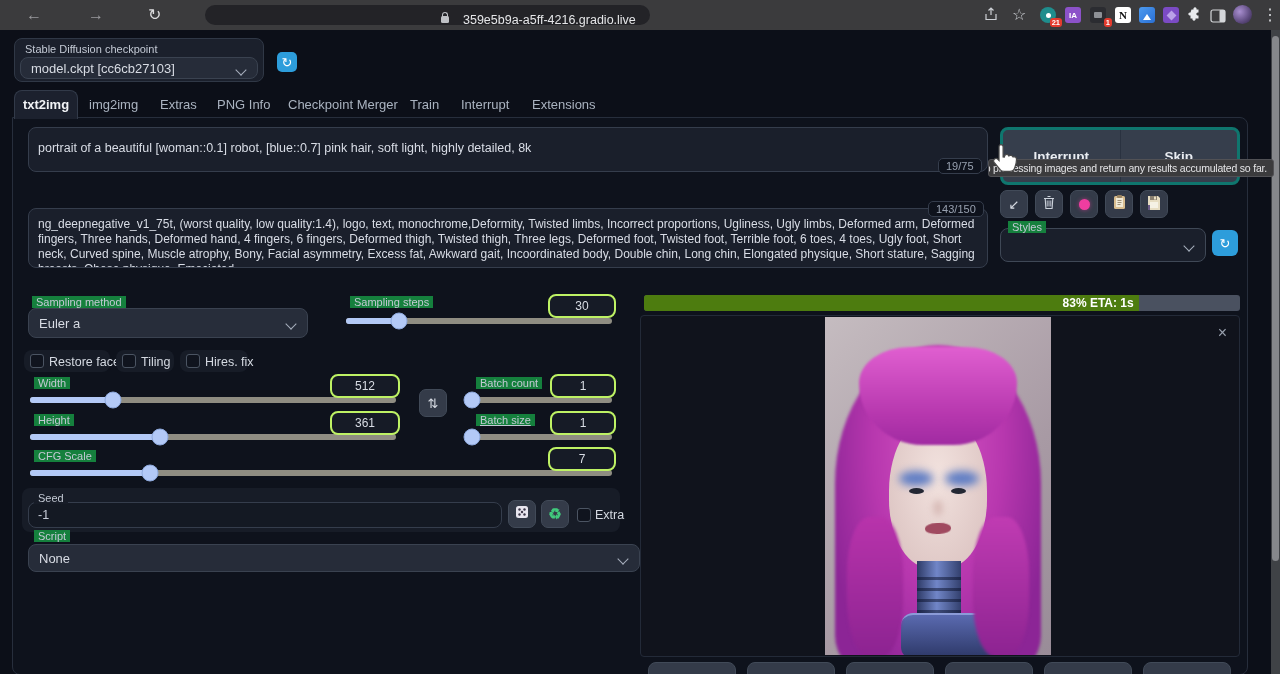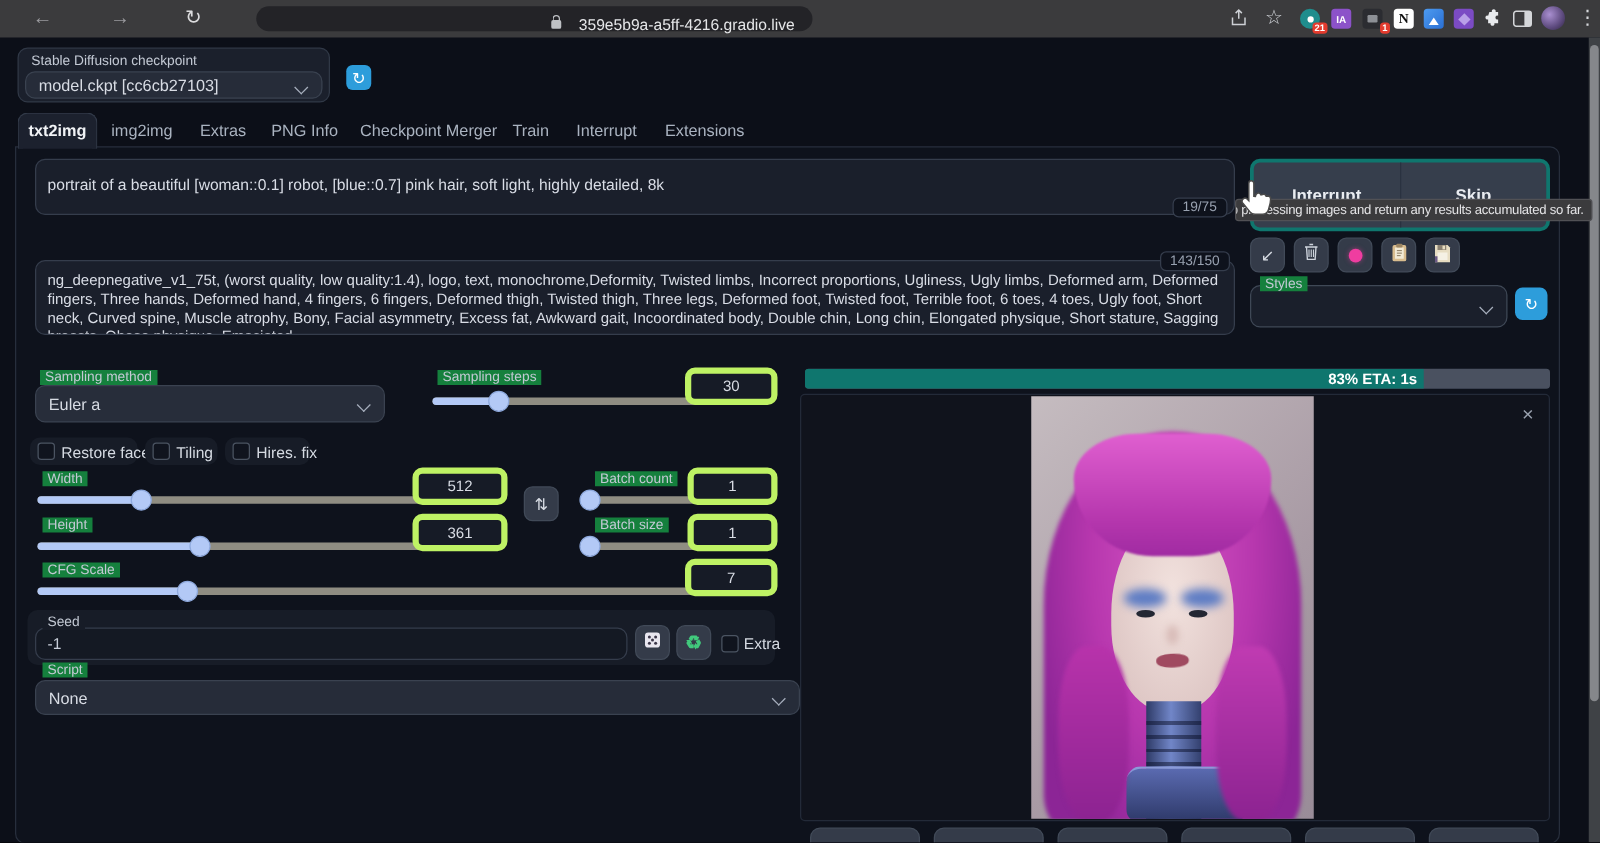--- a/index.html
+++ b/index.html
@@ -18,21 +18,21 @@
     display:flex;align-items:center;justify-content:center;color:#fff;}
   .badge{position:absolute;right:-6px;bottom:-4px;background:#e33b2e;color:#fff;font-size:7.5px;
     border-radius:3px;padding:0 2px;line-height:9px;font-weight:bold;}
   
   .panel{position:absolute;background:#0e121c;border:1px solid #272e3c;border-radius:8px;}
   .blocklbl{position:absolute;font-size:11px;color:#c3c9d4;background:#15803d;padding:0 4px;z-index:5;white-space:nowrap;}
   .select{position:absolute;background:#272d3a;border:1px solid #3a4250;border-radius:8px;color:#d8dce4;
     font-size:13px;display:flex;align-items:center;padding:0 10px;box-sizing:border-box;}
   .chev{width:7px;height:7px;border-right:1.6px solid #a7afbd;border-bottom:1.6px solid #a7afbd;
     transform:rotate(45deg);position:absolute;right:12px;top:40%;}
-  .num{position:absolute;background:#161b26;border:5px solid #bef264;border-radius:8px;color:#d8dce4;
+  .num{position:absolute;background:#161b26;border:2px solid #bef264;border-radius:8px;color:#d8dce4;
     font-size:12px;display:flex;align-items:center;justify-content:center;z-index:6;}
   .slider{position:absolute;height:6px;background:#8f8d82;border-radius:3px;}
   .sfill{height:100%;background:#b3c9f6;border-radius:3px 0 0 3px;}
   .shandle{position:absolute;top:50%;width:15px;height:15px;border-radius:50%;background:#b3c9f6;
     border:1px solid #8ea9dd;transform:translate(-50%,-50%);}
   .cb{position:absolute;width:14px;height:14px;border-radius:3px;border:1.5px solid #4b5462;background:#10141e;box-sizing:border-box;}
   .cblabel{position:absolute;font-size:12.5px;color:#d5dae2;}
   .cbblock{position:absolute;background:#171c27;border-radius:8px;}
   .gbtn{position:absolute;background:#343b49;border:1px solid #414a58;border-radius:7px;
     display:flex;align-items:center;justify-content:center;color:#d6dae2;box-sizing:border-box;}
@@ -223,21 +223,21 @@
       <span>⇅</span>
     </div>
 
   <div class="blocklbl" style="left:476px;top:377px;">Batch count</div>
   <div class="num" style="left:550px;top:374px;width:62px;height:20px;">1</div>
   <div class="slider" style="left:466px;top:397px;width:146px;">
     <div class="sfill" style="width: 4%;"></div>
     <div class="shandle" style="left: 4%;"></div>
   </div>
 
-  <div class="blocklbl" style="left:476px;top:414px;">Batch size</div>
+  <div class="blocklbl" style="left:476px;top:414px;text-decoration:underline;">Batch size</div>
   <div class="num" style="left:550px;top:411px;width:62px;height:20px;">1</div>
   <div class="slider" style="left:466px;top:434px;width:146px;">
     <div class="sfill" style="width: 4%;"></div>
     <div class="shandle" style="left: 4%;"></div>
   </div>
 
   <div class="blocklbl" style="left:34px;top:450px;">CFG Scale</div>
   <div class="num" style="left:548px;top:447px;width:64px;height:20px;">7</div>
   <div class="slider" style="left:30px;top:470px;width:582px;">
     <div class="sfill" style="width: 20.7%;"></div>
@@ -265,21 +265,21 @@
   <div class="cb" style="left:577px;top:508px;"></div>
   <div class="cblabel" style="left:595px;top:508px;">Extra</div>
 
   <div class="blocklbl" style="left:34px;top:530px;">Script</div>
   <div class="select" style="left:28px;top:544px;width:612px;height:28px;background:#262c39;">
     <span>None</span>
     <span class="chev"></span>
   </div>
 
   <div class="abs" style="left:644px;top:295px;width:596px;height:16px;background:#4a5160;border-radius:3px;overflow:hidden;">
-    <div style="height: 100%; background: #0f766e; display: flex; align-items: center; justify-content: flex-end; width: 83%;">
+    <div style="height: 100%; background: #4d7c0f; display: flex; align-items: center; justify-content: flex-end; width: 83%;">
       <span style="font-size:12px;font-weight:bold;color:#fff;padding-right:5px;white-space:nowrap;">83% ETA: 1s</span>
     </div>
   </div>
 
   <div class="abs" style="left:640px;top:315px;width:600px;height:342px;background:#10131c;border:1px solid #232a38;border-radius:4px;box-sizing:border-box;">
     <div style="position:absolute;right:12px;top:10px;font-size:16px;color:#99a1ae;line-height:14px;">×</div>
   </div>
 
   <div id="art" class="abs" style="left:825px;top:317px;width:226px;height:338px;overflow:hidden;background:linear-gradient(135deg,#c5bcc0,#a89aa4 60%,#998c98);">
     <div style="left:10px;top:28px;width:206px;height:330px;border-radius:50% 50% 18% 18%/42% 42% 12% 12%;background:radial-gradient(ellipse at 50% 30%,#d554c4 0%,#b737ae 45%,#8c2596 80%);filter:blur(1.5px);"></div>

